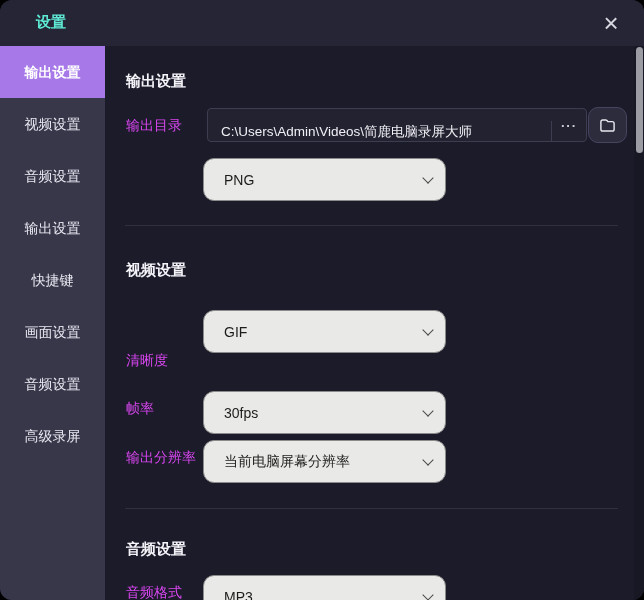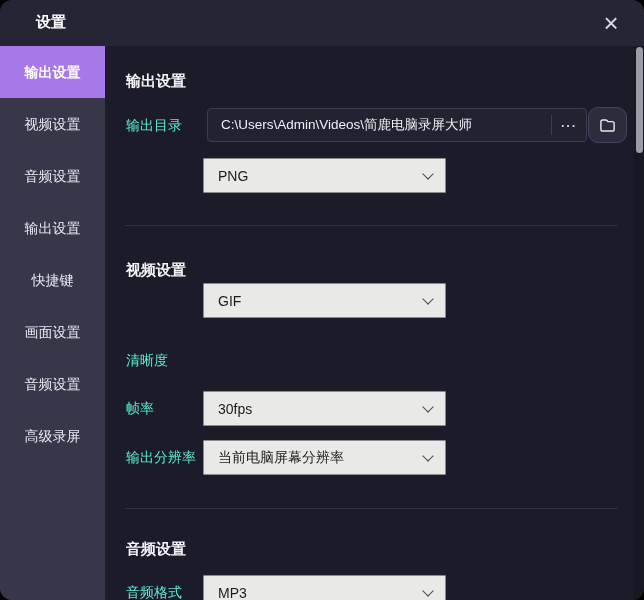--- a/index.html
+++ b/index.html
@@ -4,48 +4,48 @@
 <style>
   html,body{margin:0;padding:0;background:#000;}
   .window{
     position:relative;width:644px;height:600px;overflow:hidden;
     border-radius:12px;background:#1b1b2a;
     font-family:"Liberation Sans","DejaVu Sans",sans-serif;
     -webkit-font-smoothing:antialiased;
   }
   
   .titlebar{position:absolute;top:0;left:0;right:0;height:46px;background:#252536;}
-  .title{position:absolute;left:36px;top:13px;font-size:15px;font-weight:bold;color:#ffffff;}
+  .title{position:absolute;left:36px;top:13px;font-size:15px;font-weight:bold;color:#5eead4;}
   .close-btn{position:absolute;right:16px;top:6px;width:34px;height:34px;
     display:flex;align-items:center;justify-content:center;cursor:pointer;}
   .close-btn span{font-size:26px;font-weight:300;color:#d8d7df;line-height:1;}
   
   .sidebar{position:absolute;top:46px;left:0;width:105px;bottom:0;background:#373749;}
   .side-item{height:52px;line-height:52px;text-align:center;font-size:14px;color:#e9e7f1;cursor:pointer;}
   .side-item.selected{background:#a678e8;color:#fff;font-weight:bold;}
   
   .main{position:absolute;top:46px;left:105px;right:0;bottom:0;background:#1b1b2a;}
   .sec-title{position:absolute;left:21px;font-size:15px;font-weight:bold;color:#f4f3f8;}
-  .row-label{position:absolute;left:21px;font-size:14px;color:#5eead4;}
+  .row-label{position:absolute;left:21px;font-size:14px;color:#d946ef;}
   .divider{position:absolute;left:20px;right:26px;height:1px;background:#303040;}
   
   .path-field{position:absolute;left:102px;top:62px;width:380px;height:34px;box-sizing:border-box;
     background:#222230;border:1px solid #3d3d52;border-radius:4px;
-    display:flex;align-items:center;color:#f0eff5;font-size:13.5px;cursor:text;}
+    display:flex;align-items:flex-end;color:#f0eff5;font-size:13.5px;cursor:text;}
   .path-text{flex:1;padding:0 8px 0 13px;white-space:nowrap;overflow:hidden;}
   .path-sep{width:1px;height:20px;background:#3d3d52;}
   .more-btn{width:34px;height:100%;display:flex;align-items:center;justify-content:center;
     color:#d2d1da;font-size:13px;font-weight:bold;letter-spacing:1px;cursor:pointer;}
   .folder-btn{position:absolute;left:483px;top:61px;width:39px;height:36px;box-sizing:border-box;
     background:#2c2c3d;border:1px solid #454560;border-radius:10px;
     display:flex;align-items:center;justify-content:center;cursor:pointer;}
   
-  .select{position:absolute;left:98px;width:243px;height:35px;box-sizing:border-box;
-    background:#e9e9e7;border:1px solid #8b8b8b;border-radius:1px;
-    display:flex;align-items:center;padding:0 10px 0 14px;
+  .select{position:absolute;left:98px;width:243px;height:43px;box-sizing:border-box;
+    background:#e9e9e7;border:1px solid #8b8b8b;border-radius:11px;
+    display:flex;align-items:center;padding:0 10px 0 20px;
     color:#1c1c1c;font-size:14px;cursor:pointer;}
   .select .chev{width:7px;height:7px;border-right:1.5px solid #4a4a4a;border-bottom:1.5px solid #4a4a4a;
     transform:rotate(45deg);margin-left:auto;margin-right:3px;margin-top:-3px;flex:none;}
   .select .sel-text{white-space:nowrap;overflow:hidden;}
   .select.narrow{left:350px;width:162px;}
   
   .scroll-track{position:absolute;top:46px;right:0;width:10px;bottom:0;background:#181824;}
   .scroll-thumb{position:absolute;top:47px;right:1px;width:7px;height:106px;border-radius:3.5px;background:#9c9ca4;cursor:grab;}
 </style>
 </head>
@@ -89,21 +89,21 @@
 
     <div class="select" style="top:112px">
       <span class="sel-text">PNG</span>
       <span class="chev"></span>
     </div>
 
     <div class="divider" style="top:179px"></div>
 
     <div class="sec-title" style="top:215px">视频设置</div>
 
-    <div class="select" style="top:237px">
+    <div class="select" style="top:264px">
       <span class="sel-text">GIF</span>
       <span class="chev"></span>
     </div>
 
     <div class="row-label" style="top:297px;line-height:35px">清晰度</div>
 
     <div class="row-label" style="top:345px;line-height:35px">帧率</div>
     <div class="select" style="top:345px">
       <span class="sel-text">30fps</span>
       <span class="chev"></span>

